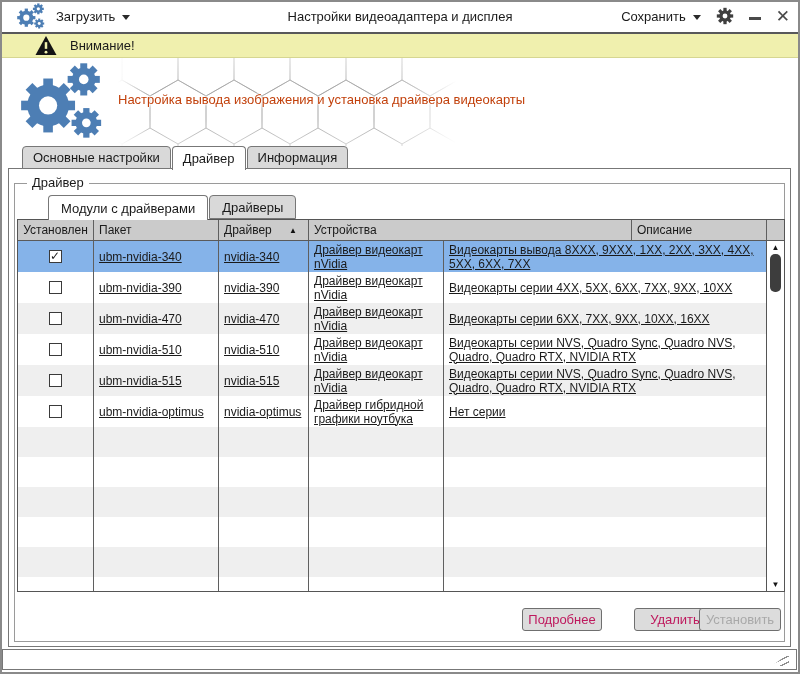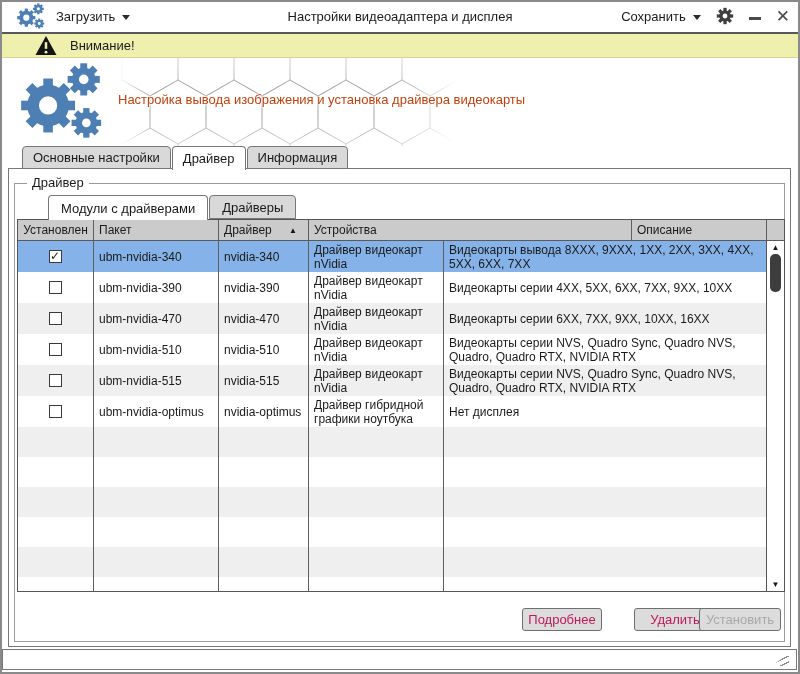--- a/index.html
+++ b/index.html
@@ -51,21 +51,21 @@
   .innertab.active { background:#fff; height:25px; border-bottom:none; z-index:4; }
 
   
   .dtable { position:absolute; left:17px; top:219px; width:768px; height:373px; border:1px solid #555; background:#fff; }
   .thead { position:absolute; left:0; top:0; width:766px; height:21px; background:var(--header_gray,#cbcbcb);
     border-bottom:1px solid #5a5a5a; display:flex; font-size:12px; }
   .hcell { display:flex; align-items:center; padding:0 5px; border-right:1px solid #5f5f5f; overflow:hidden; white-space:nowrap; }
   .hcorner { width:17px; border-right:none; }
   .sort-arrow { font-size:8px; margin-left:auto; padding-right:6px; color:#111; }
 
-  .tbody { position:absolute; left:0; top:21px; width:749px; height:350px; overflow:hidden; }
+  .tbody { position:absolute; left:0; top:21px; width:749px; height:350px; overflow:hidden;text-decoration:underline; }
   .row { display:flex; width:749px; height:31px; background:#fff; }
   .row.stripe { background:#efefef; }
   .row.selected { background:var(--selection,#85b3e9); }
   .cell { display:flex; align-items:center; padding:1px 5px; border-right:1px solid #5f5f5f;
     font-size:12px; line-height:14px; overflow:hidden; }
   .c1 { width:76px; justify-content:center;text-align:right; }
   .c2 { width:125px; }
   .c3 { width:90px; }
   .c4 { width:135px; }
   .c5 { width:323px; border-right:none; }
@@ -323,21 +323,21 @@
     <div class="cell c4">Драйвер видеокарт nVidia</div>
     <div class="cell c5">Видеокарты серии NVS, Quadro Sync, Quadro NVS, Quadro, Quadro RTX, NVIDIA RTX</div>
   </div>
         <div class="row plain">
     <div class="cell c1">
       <span class="cb"></span>
     </div>
     <div class="cell c2">ubm-nvidia-optimus</div>
     <div class="cell c3">nvidia-optimus</div>
     <div class="cell c4">Драйвер гибридной графики ноутбука</div>
-    <div class="cell c5">Нет дисплея</div>
+    <div class="cell c5">Нет серии</div>
   </div>
         <div class="row filler stripe" style="height: 30px;">
     <div class="cell c1">
       
     </div>
     <div class="cell c2"></div>
     <div class="cell c3"></div>
     <div class="cell c4"></div>
     <div class="cell c5"></div>
   </div>

